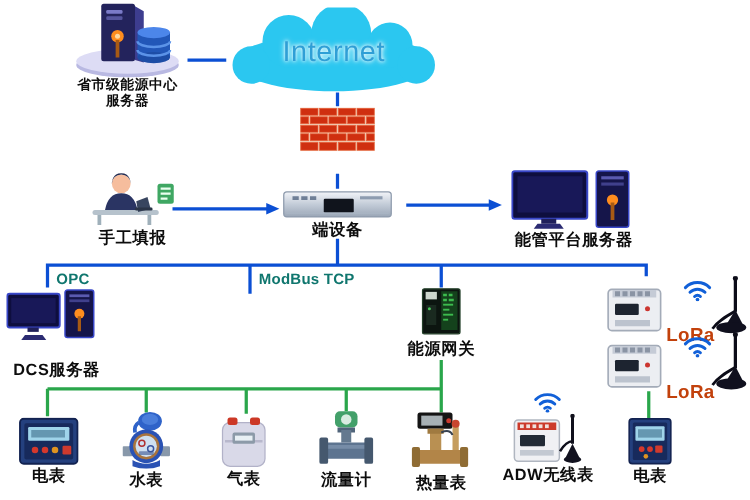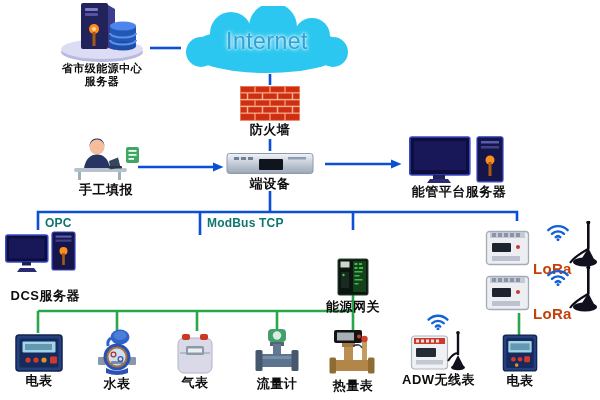--- a/index.html
+++ b/index.html
@@ -125,21 +125,20 @@
           <rect x="8.1" y="21" width="13.8" height="5.6"></rect>
           <rect x="23.1" y="21" width="13.8" height="5.6"></rect>
           <rect x="38.1" y="21" width="13.8" height="5.6"></rect>
           <rect x="53.1" y="21" width="6.3" height="5.6"></rect>
         <rect x="0.6" y="27.8" width="13.8" height="6.4"></rect>
           <rect x="15.6" y="27.8" width="13.8" height="6.4"></rect>
           <rect x="30.6" y="27.8" width="13.8" height="6.4"></rect>
           <rect x="45.6" y="27.8" width="13.8" height="6.4"></rect>
       </g>
     </svg>
-    <span class="nlabel" style="margin-top:2px;">防火墙</span>
   </div>
 
   <div class="node" style="left:62px;top:135px;width:88px;">
     <svg width="68" height="45" viewBox="0 0 68 45">
       <rect x="2" y="33" width="53" height="4" rx="2" fill="#b6c2cc"></rect>
       <rect x="6" y="37" width="3" height="8" fill="#9fb0ba"></rect>
       <rect x="46" y="37" width="3" height="8" fill="#9fb0ba"></rect>
       <circle cx="25" cy="12" r="7.5" fill="#f6bd9d"></circle>
       <path d="M17.5 12a7.5 7.5 0 0 1 15 0c0-2-0.5-8.5-7.5-8.5s-7.5 6.5-7.5 8.5z" fill="#252d52"></path>
       <path d="M12 33q2.5-13.5 13-13.5t13 13.5z" fill="#2a3463"></path>
@@ -202,21 +201,21 @@
       <rect x="47" y="1" width="23" height="38" rx="2" fill="#15154a" stroke="#3947c8" stroke-width="1.2"></rect>
       <rect x="50.5" y="4.5" width="16" height="2.2" fill="#5a5ab0"></rect>
       <rect x="50.5" y="8.5" width="16" height="2.2" fill="#40408c"></rect>
       <circle cx="58.5" cy="20" r="4" fill="#ff8d1e"></circle>
       <rect x="57.2" y="22" width="2.6" height="12" fill="#a85a14"></rect>
     </svg>
     <span class="nlabel" style="margin-top:16px;text-align:right;">DCS服务器</span>
   </div>
 
 
-  <div class="node" style="left:318px;top:230px;width:70px;margin-top:28px;">
+  <div class="node" style="left:318px;top:230px;width:70px;">
     <svg width="32" height="38" viewBox="0 0 32 38">
       <rect x="1" y="1" width="30" height="36" rx="1.5" fill="#0c1510" stroke="#24402a" stroke-width="1"></rect>
       <rect x="3.5" y="3.5" width="9" height="6" fill="#cdd6cd"></rect>
       <rect x="16" y="3" width="13" height="31" fill="#14421c"></rect>
       <g fill="#3dbb4e">
         <rect x="17.5" y="5" width="3" height="2"></rect>
           <rect x="22" y="5" width="3" height="2"></rect>
         <rect x="17.5" y="9" width="3" height="2"></rect>
           <rect x="22" y="9" width="4" height="2"></rect>
         <rect x="17.5" y="13" width="8" height="1.5"></rect>

